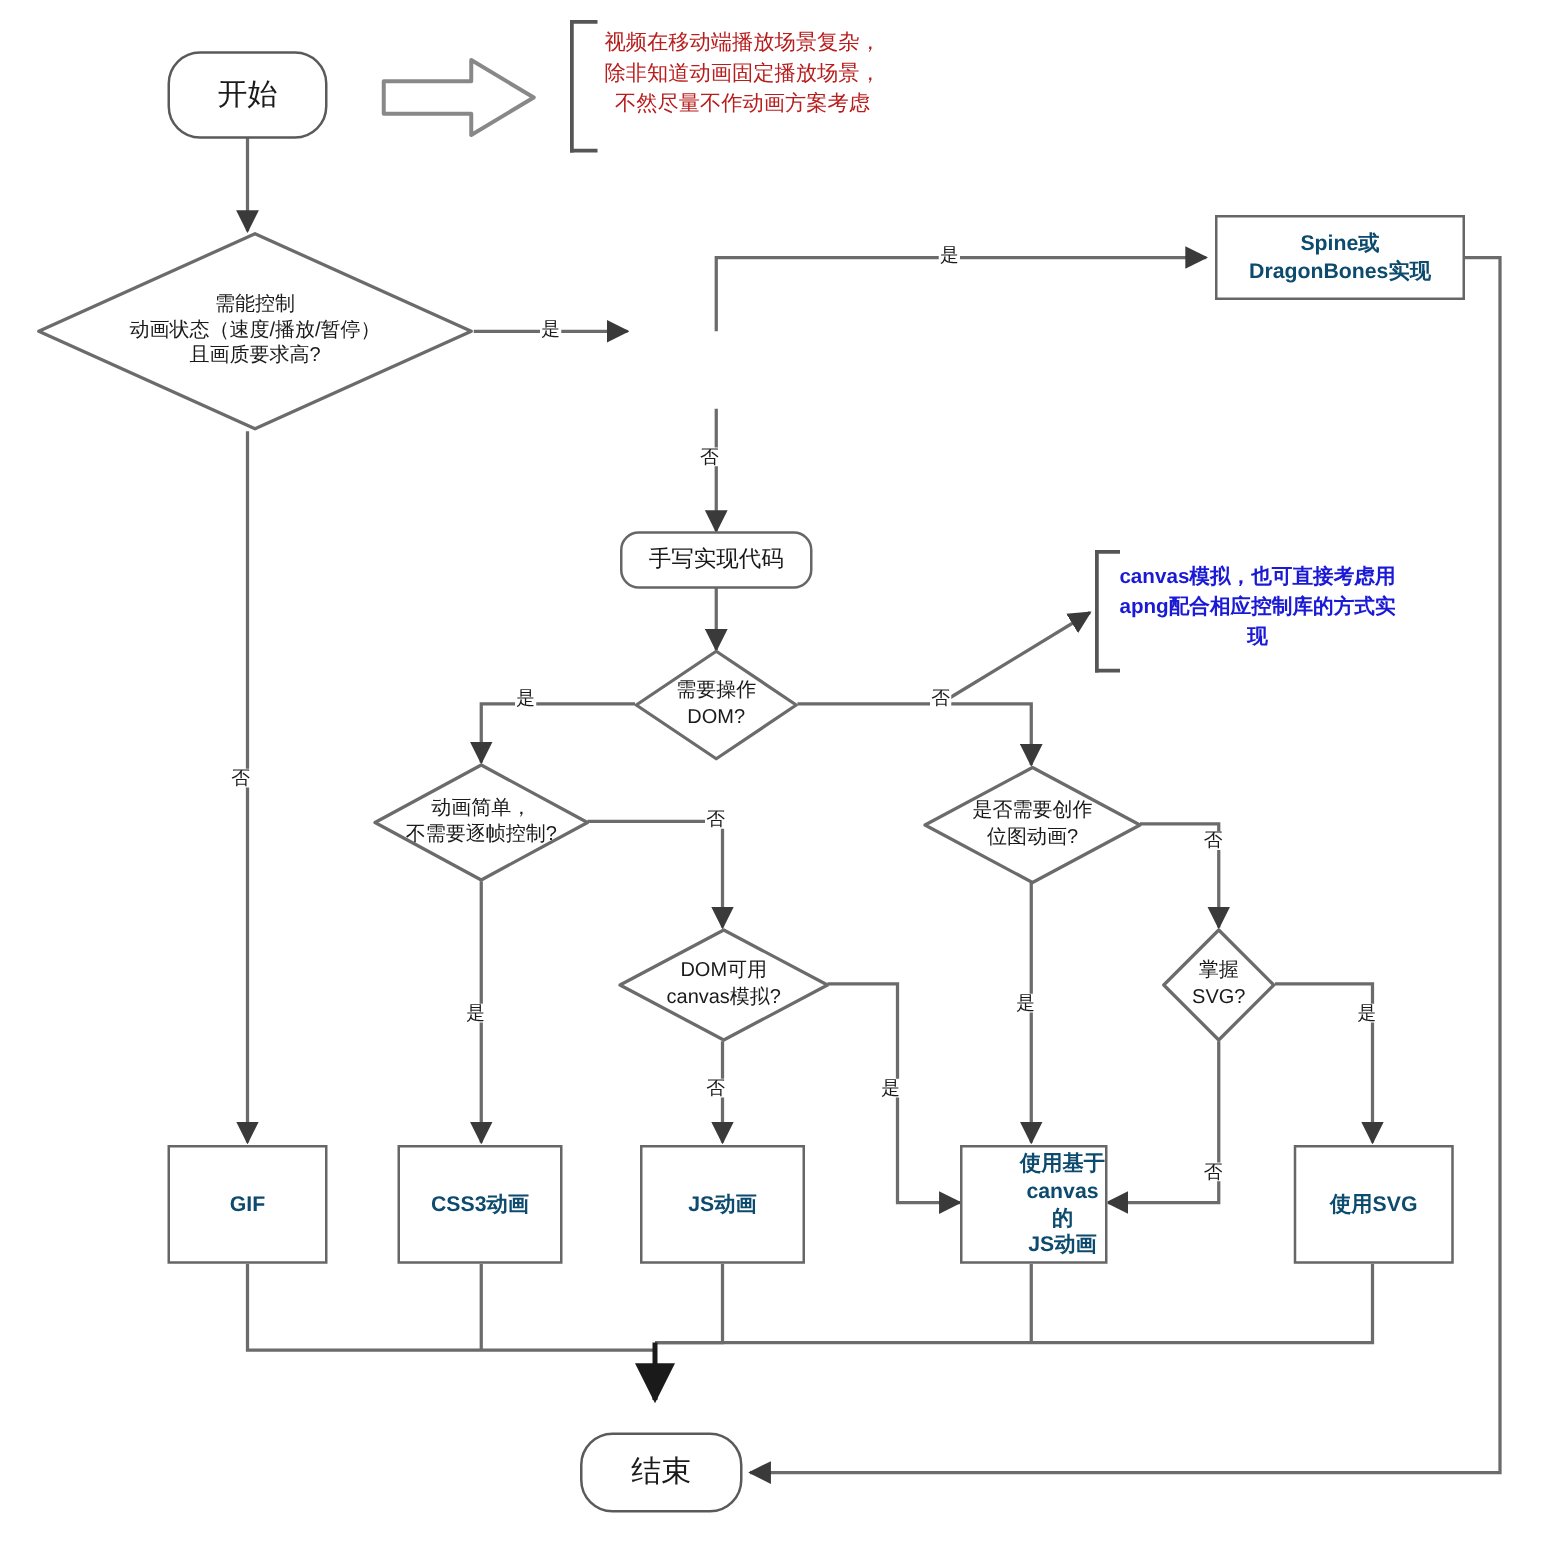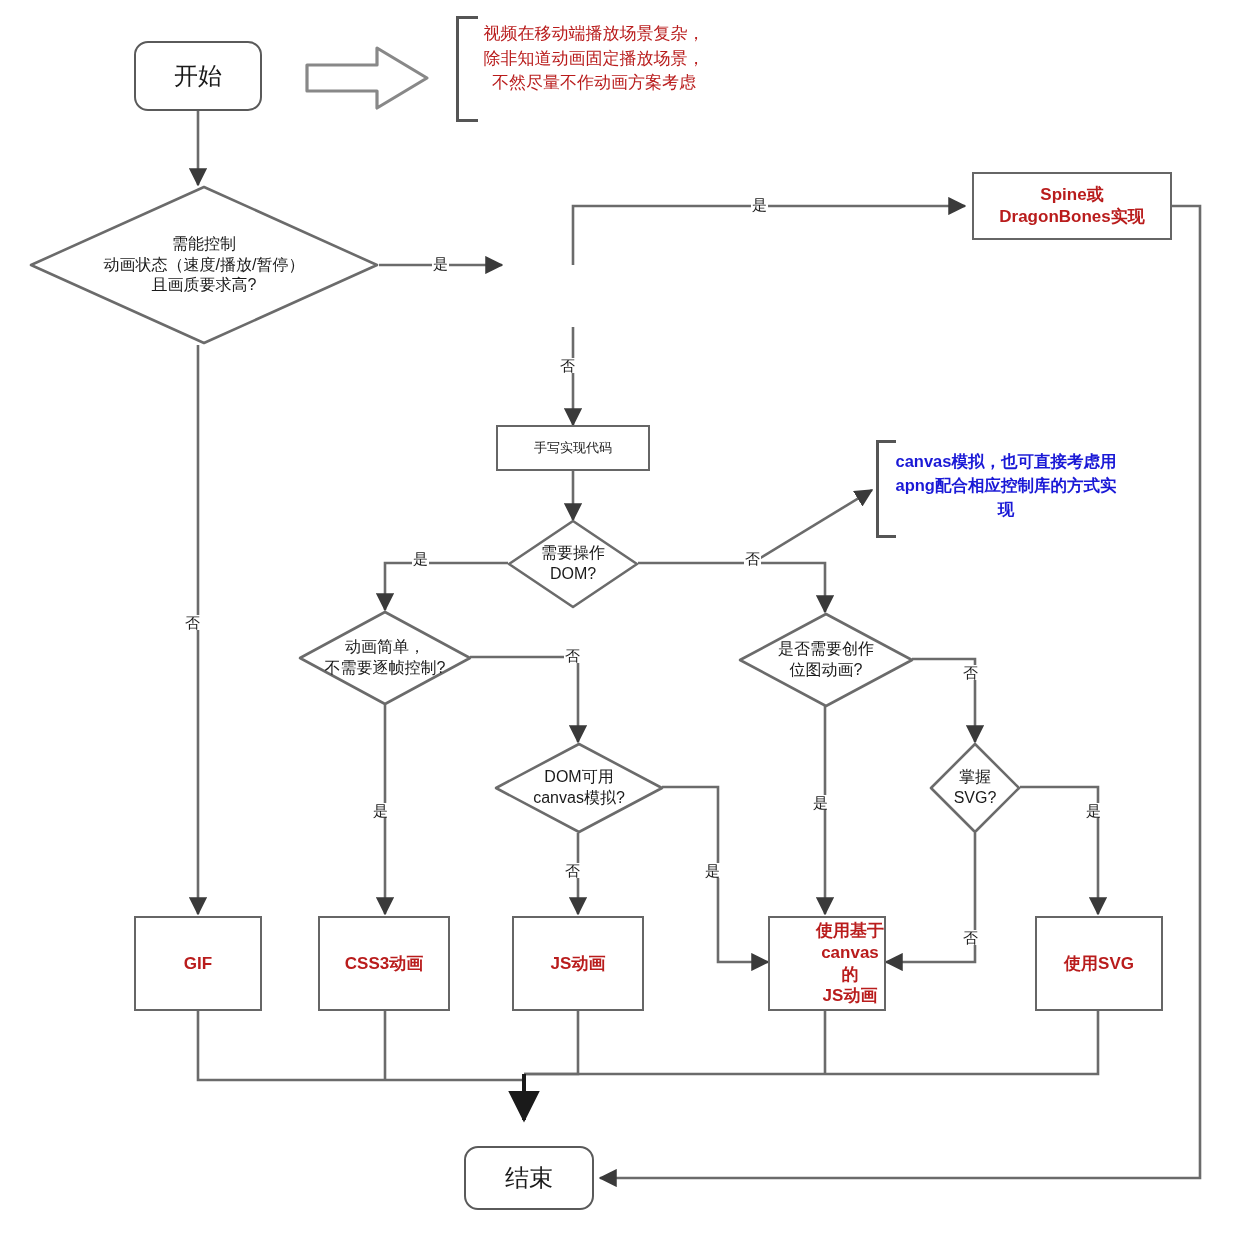--- a/index.html
+++ b/index.html
@@ -28,32 +28,33 @@
     box-sizing: border-box;
     display: flex;
     align-items: center;
     justify-content: center;
     text-align: center;
     line-height: 1.28;
   }
   .proc {
     border: 2px solid #666666;
     background: #ffffff;
-    color: #b91c1c;
+    color: #0c4a6e;
     font-weight: bold;
     font-size: 17px;
   }
   .proc.plain {
     color: #1a1a1a;
     font-weight: normal;
-    font-size: 13px;
+    font-size: 18px;
+    border-radius: 15px;
   }
   .term {
     border: 2px solid #5a5a5a;
-    border-radius: 14px;
+    border-radius: 26px;
     background: #ffffff;
     color: #1a1a1a;
     font-size: 24px;
   }
   .diamond-wrap {
     position: absolute;
   }
   .diamond-wrap svg {
     position: absolute;
     left: 0;

